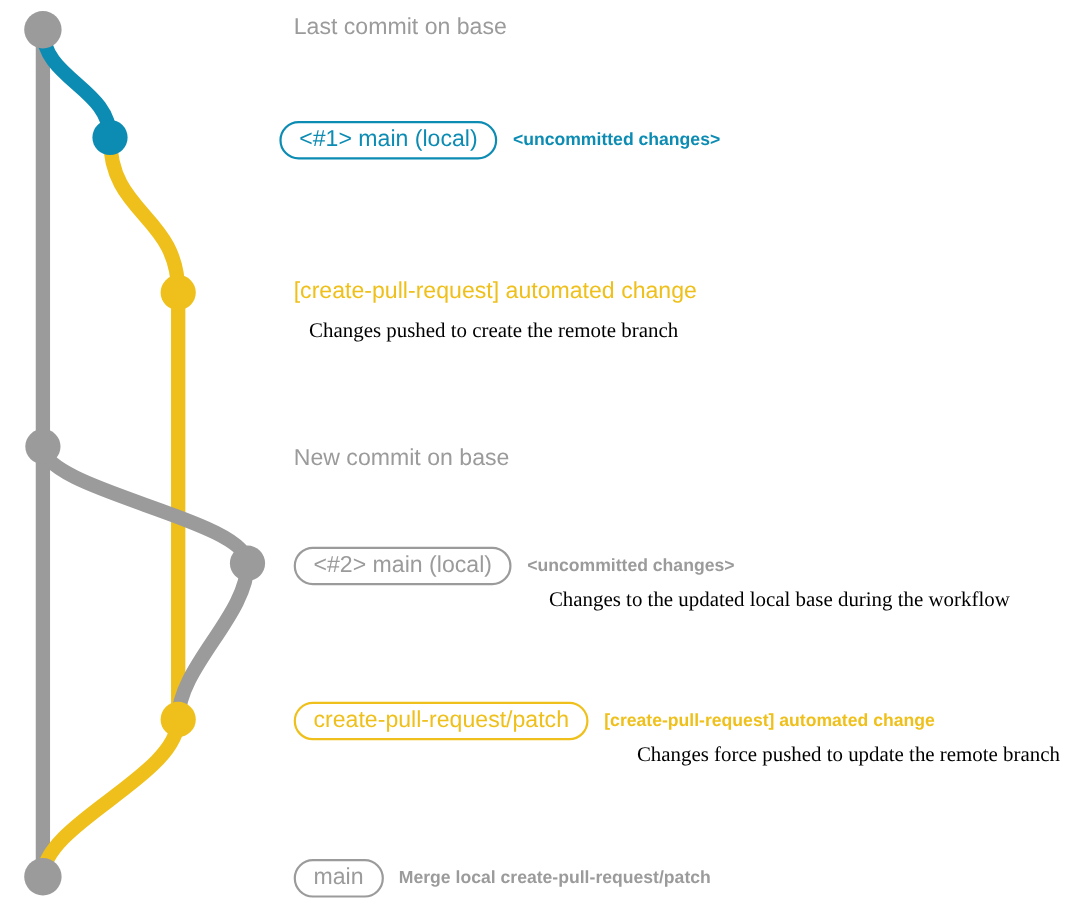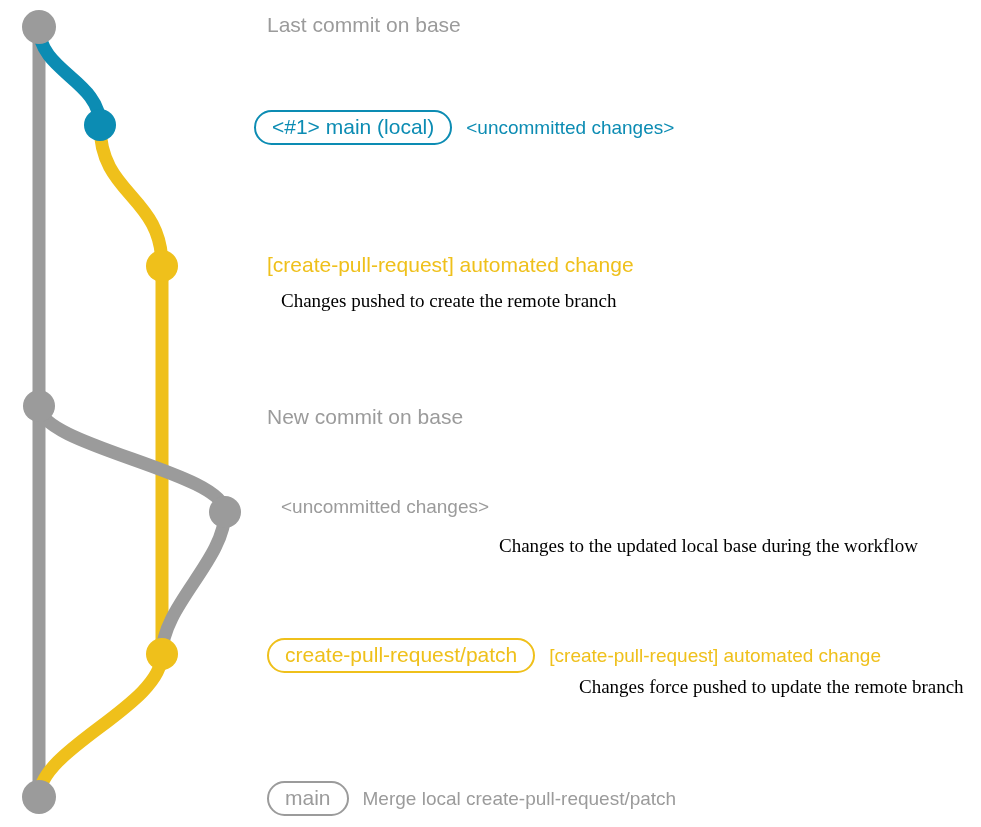--- a/index.html
+++ b/index.html
@@ -48,23 +48,24 @@
     border: 2px solid currentColor;
     border-radius: 18px;
     padding: 4px 16px 6px 16px;
     font-size: 21px;
     line-height: 1;
     background: #ffffff;
     box-sizing: border-box;
   }
 
   .ref-text {
-    font-size: 19px;
+    font-size: 16px;
     line-height: 1;
     margin-left: 14px;
+    font-weight: bold;
   }
 
   .plain-title {
     font-size: 21px;
     line-height: 1;
   }
 
   .subject {
     position: absolute;
     font-family: "Liberation Serif", serif;
@@ -122,20 +123,21 @@
   <div class="row c-yellow" style="left:255px; top:254px;">
     <span class="plain-title">[create-pull-request] automated change</span>
   </div>
   <div class="subject" style="left:269px; top:291px;">Changes pushed to create the remote branch</div>
 
   <div class="row c-gray" style="left:255px; top:406px;">
     <span class="plain-title">New commit on base</span>
   </div>
 
   <div class="row" style="left:255px; top:497px;">
+    <span class="pill c-gray">&lt;#2&gt; main (local)</span>
     <span class="ref-text c-gray">&lt;uncommitted changes&gt;</span>
   </div>
   <div class="subject" style="left:487px; top:536px;">Changes to the updated local base during the workflow</div>
 
   <div class="row" style="left:255px; top:638px;">
     <span class="pill c-yellow">create-pull-request/patch</span>
     <span class="ref-text c-yellow">[create-pull-request] automated change</span>
   </div>
   <div class="subject" style="left:567px; top:677px;">Changes force pushed to update the remote branch</div>
 

